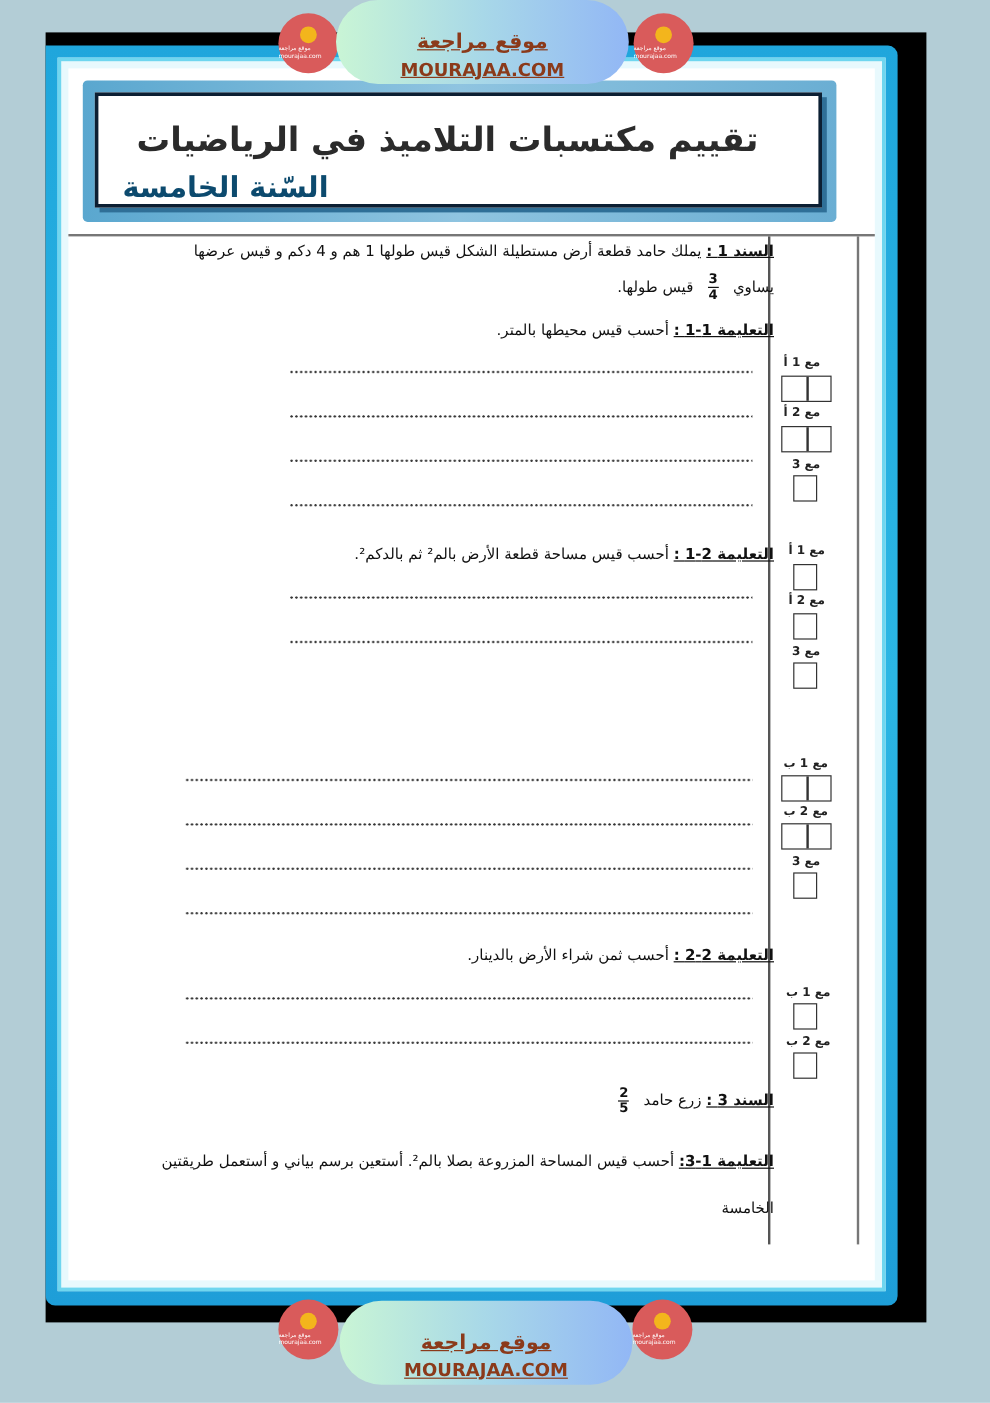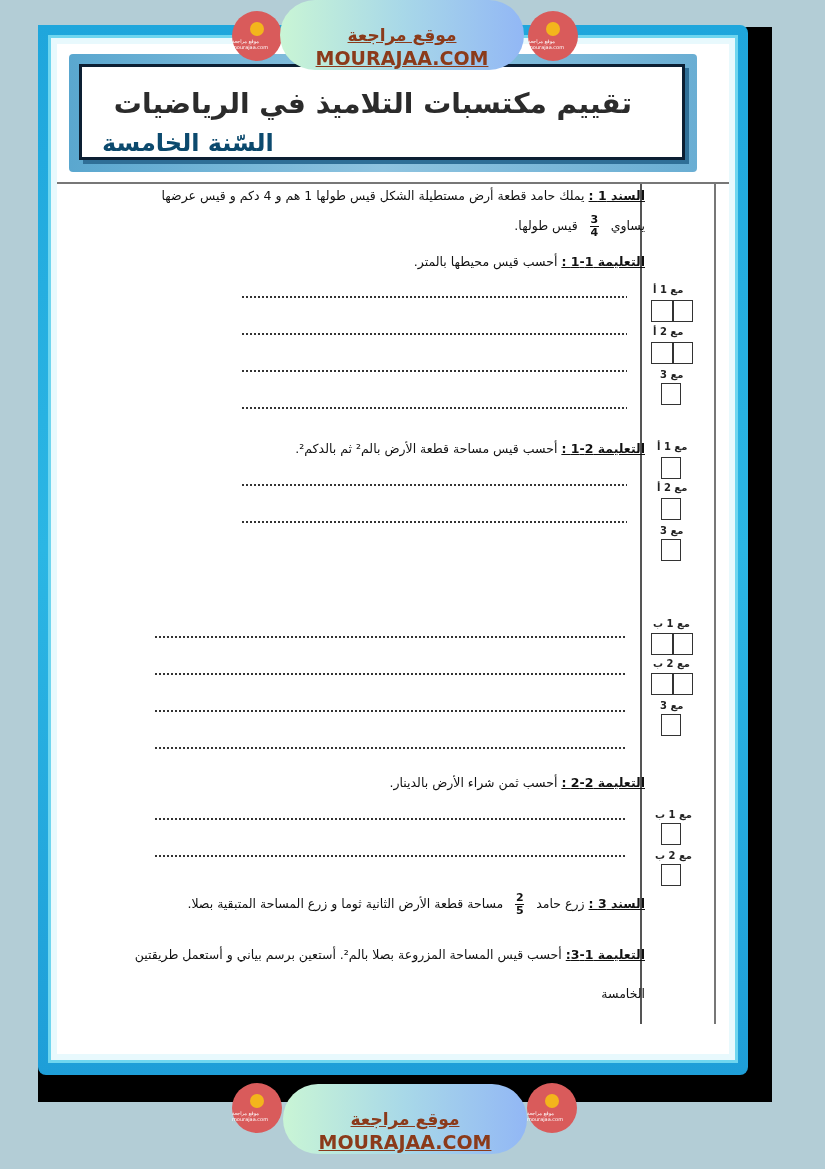--- a/index.html
+++ b/index.html
@@ -6,21 +6,21 @@
   body {
     width:825px; height:1169px; position:relative; overflow:hidden;
     background:#b3cdd6;
     font-family:"DejaVu Sans", sans-serif;
   }
   .shadow-sheet {
     position:absolute; left:38px; top:27px; width:734px; height:1075px;
     background:#000;
   }
   .frame {
-    position:absolute; left:38px; top:25px; width:710px; height:1050px;
+    position:absolute; left:38px; top:38px; width:710px; height:1050px;
     background:linear-gradient(180deg,#1fa6dc 0%,#2bb6e4 50%,#1e9ed8 100%);
     border-radius:0 8px 8px 8px;
   }
   .frame-inner {
     position:absolute; left:10px; top:10px; right:10px; bottom:12px;
     background:#e8f9fd;
     border:3px solid #6fd6ef;
   }
   .page {
     position:absolute; left:6px; top:6px; right:6px; bottom:6px;
@@ -74,21 +74,21 @@
   .box2 { position:absolute; width:40px; height:20px; border:1.5px solid #333; background:#fff; }
   .box2::after { content:""; position:absolute; left:50%; top:0; bottom:0; width:1.5px; background:#333; }
 
   
   .pill {
     position:absolute; width:244px; height:70px; border-radius:35px;
     background:linear-gradient(90deg,#c9f5d5 0%,#a8d8e8 50%,#92b7f5 100%);
     display:flex; flex-direction:column; align-items:center; justify-content:flex-end;
   }
   .pill .ar { font-size:17px; font-weight:bold; color:#8b3a1a; text-decoration:underline; direction:rtl; line-height:22px; }
-  .pill .en { font-size:19px; font-weight:bold; color:#8b3a1a; text-decoration:underline; font-family:"DejaVu Sans", sans-serif; line-height:24px; }
+  .pill .en { font-size:15px; font-weight:bold; color:#8b3a1a; text-decoration:underline; font-family:"DejaVu Sans", sans-serif; line-height:24px; }
   .circle {
     position:absolute; width:50px; height:50px; border-radius:50%;
     background:#d95b5b; display:flex; flex-direction:column; align-items:center; justify-content:center;
   }
   .circle .logo { width:14px; height:14px; border-radius:50%; background:#f3b51c; margin-bottom:2px; }
   .circle .mini { font-size:5px; color:#fff; line-height:6px; }
 </style>
 </head>
 <body>
 
@@ -151,21 +151,20 @@
       <div class="dots" style="left:97px; width:473px; top:811px;"></div>
 
       <div class="txt" style="right:84px; top:848px;">
         <span class="lbl">السند 3 :</span>
         <span>زرع حامد</span>
         <span class="frac">
           <span>2</span>
           <span class="bar"></span>
           <span>5</span>
         </span>
-        <span>مساحة قطعة الأرض الثانية ثوما و زرع المساحة المتبقية بصلا.</span>
       </div>
 
       <div class="txt" style="right:84px; top:903px;">
         <span class="lbl">التعليمة 1-3:</span>
         <span>أحسب قيس المساحة المزروعة بصلا بالم². أستعين برسم بياني و أستعمل طريقتين</span>
       </div>
       <div class="txt" style="right:84px; top:942px;">الخامسة</div>
 
       <div class="crit" style="left:596px; top:240px;">مع 1 أ</div>
       <div class="box2" style="left:594px; top:256px;"></div>

